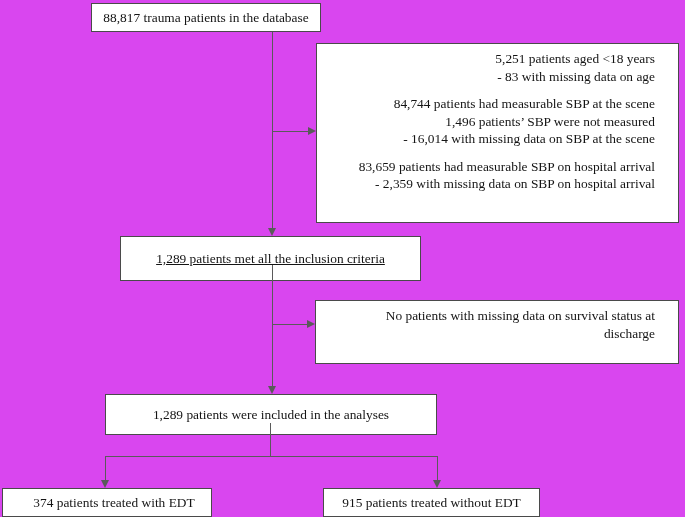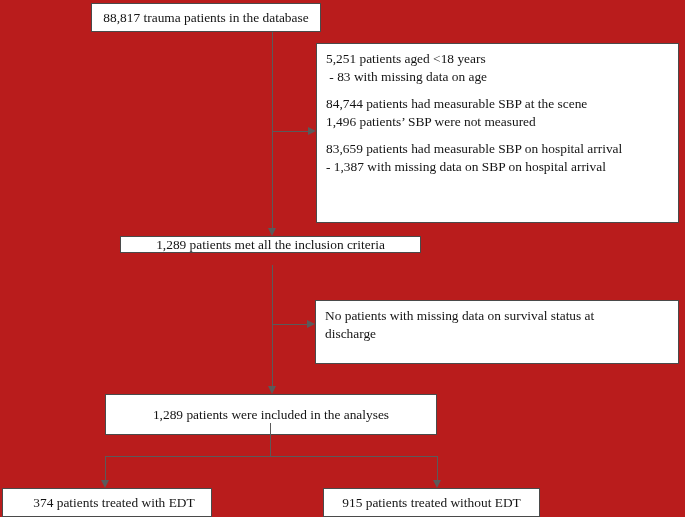--- a/index.html
+++ b/index.html
@@ -5,21 +5,21 @@
 <style>
   html, body {
     margin: 0;
     padding: 0;
     background: #ffffff;
   }
   #flowchart {
     position: relative;
     width: 685px;
     height: 517px;
-    background: #b91c1c;
+    background: #d946ef;
     font-family: "Liberation Serif", "DejaVu Serif", serif;
     color: #141414;
     overflow: hidden;
   }
   .node {
     position: absolute;
     box-sizing: border-box;
     border: 1px solid #4a4a4a;
     background: #ffffff;
     font-size: 13.4px;
@@ -27,22 +27,22 @@
     color: #141414;
   }
   .node.centered {
     display: flex;
     align-items: center;
     justify-content: center;
     text-align: center;
     white-space: nowrap;
   }
   .node.lefttext {
-    padding: 6px 8px 6px 9px;
-    text-align: left;
+    padding: 6px 23px 6px 9px;
+    text-align: right;
   }
   .node .line {
     display: block;
     white-space: pre;
   }
   .node .line.spacer {
     height: 0.72em;
   }
   .vline {
     position: absolute;
@@ -79,26 +79,27 @@
   <div class="node centered" style="left:91px; top:3px; width:230px; height:29px;">
     <span>88,817 trauma patients in the database</span>
   </div>
 
   <div class="node lefttext" style="left:316px; top:43px; width:363px; height:180px;">
     <span class="line">5,251 patients aged &lt;18 years</span>
     <span class="line"> - 83 with missing data on age</span>
     <span class="line spacer"></span>
     <span class="line">84,744 patients had measurable SBP at the scene</span>
     <span class="line">1,496 patients’ SBP were not measured</span>
+    <span class="line"> - 16,014 with missing data on SBP at the scene</span>
     <span class="line spacer"></span>
     <span class="line">83,659 patients had measurable SBP on hospital arrival</span>
-    <span class="line">- 1,387 with missing data on SBP on hospital arrival</span>
+    <span class="line">- 2,359 with missing data on SBP on hospital arrival</span>
   </div>
 
-  <div class="node centered" style="left:120px; top:236px; width:301px; height:17px;">
+  <div class="node centered" style="left:120px; top:236px; width:301px; height:45px;text-decoration:underline;">
     <span>1,289 patients met all the inclusion criteria</span>
   </div>
 
   <div class="node lefttext" style="left:315px; top:300px; width:364px; height:64px;">
     <span class="line">No patients with missing data on survival status at</span>
     <span class="line">discharge</span>
   </div>
 
   <div class="node centered" style="left:105px; top:394px; width:332px; height:41px;">
     <span>1,289 patients were included in the analyses</span>

